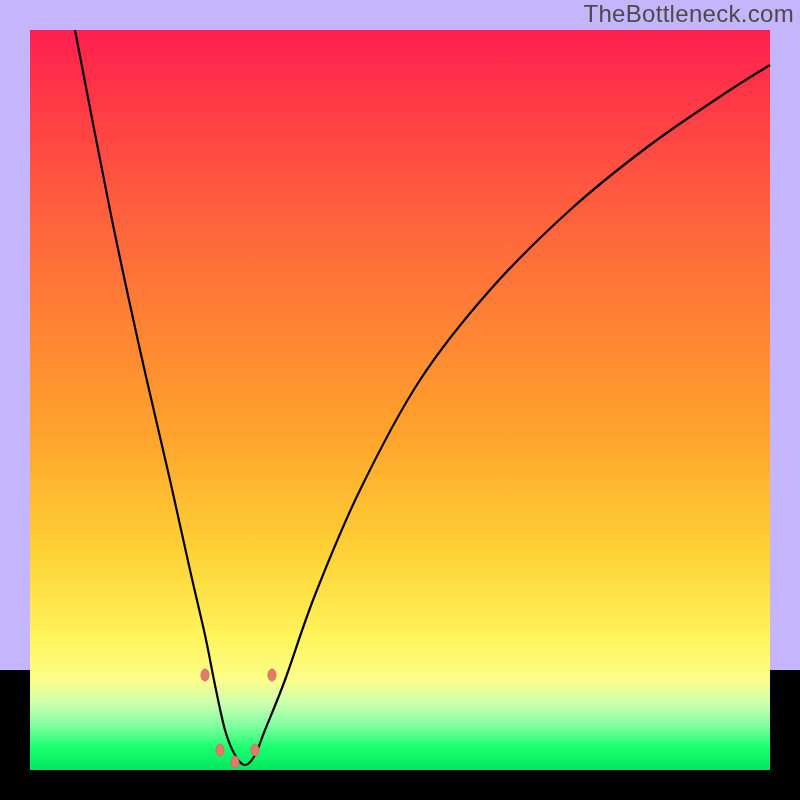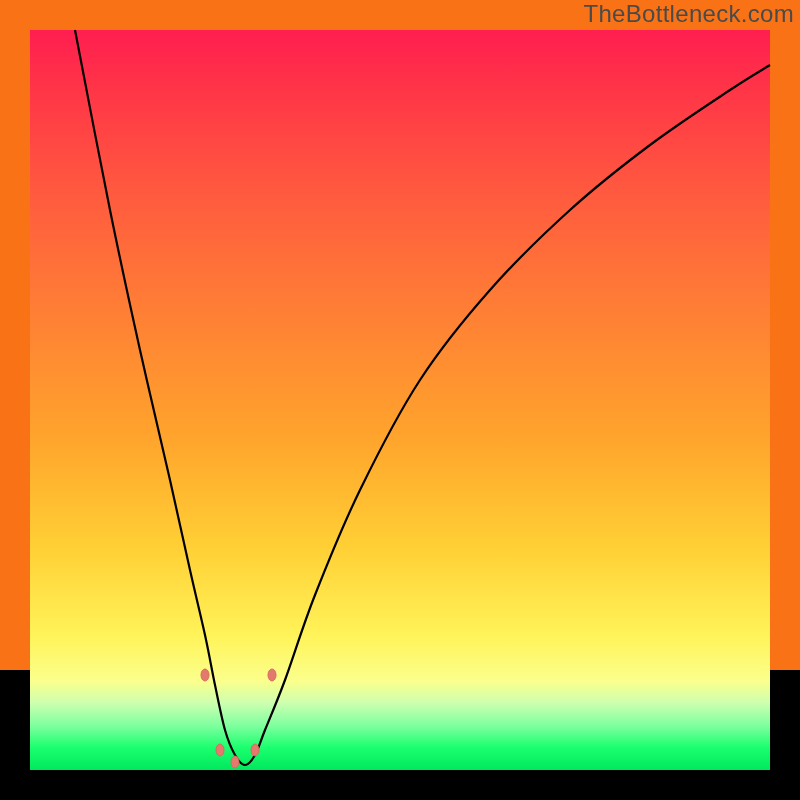--- a/index.html
+++ b/index.html
@@ -8,21 +8,21 @@
     width: 800px;
     height: 800px;
     background: #000;
     overflow: hidden;
     font-family: Arial, Helvetica, sans-serif;
   }
   .frame {
     position: relative;
     width: 800px;
     height: 670px;
-    background: #f97316;
+    background: #c4b5fd;
   }
   .plot-area {
     position: absolute;
     left: 30px;
     top: 30px;
     width: 740px;
     height: 740px;
     
     background: linear-gradient(
       to bottom,

